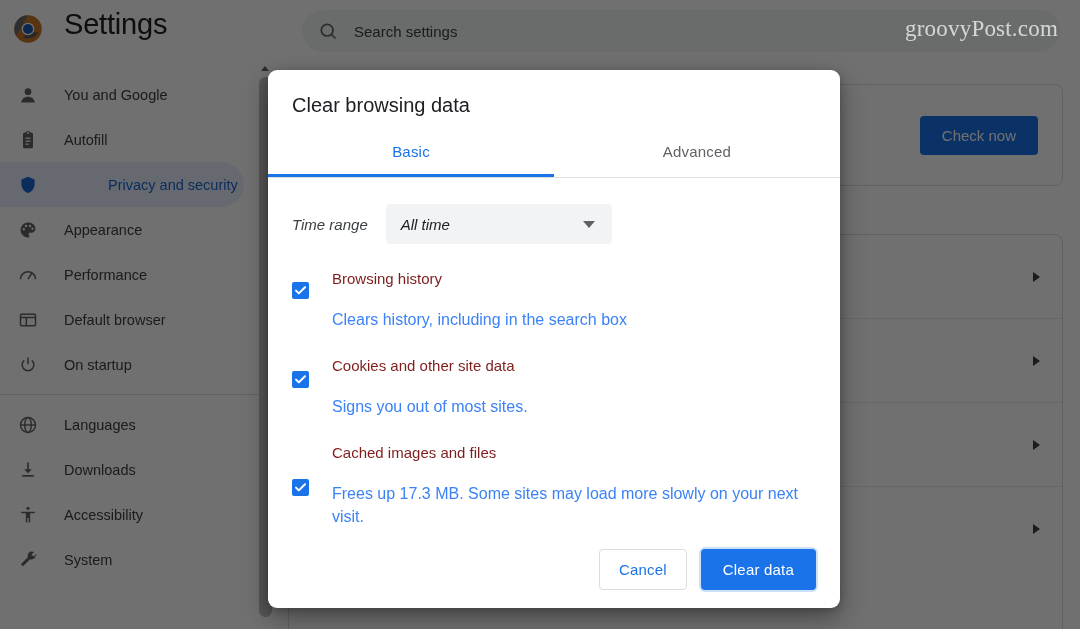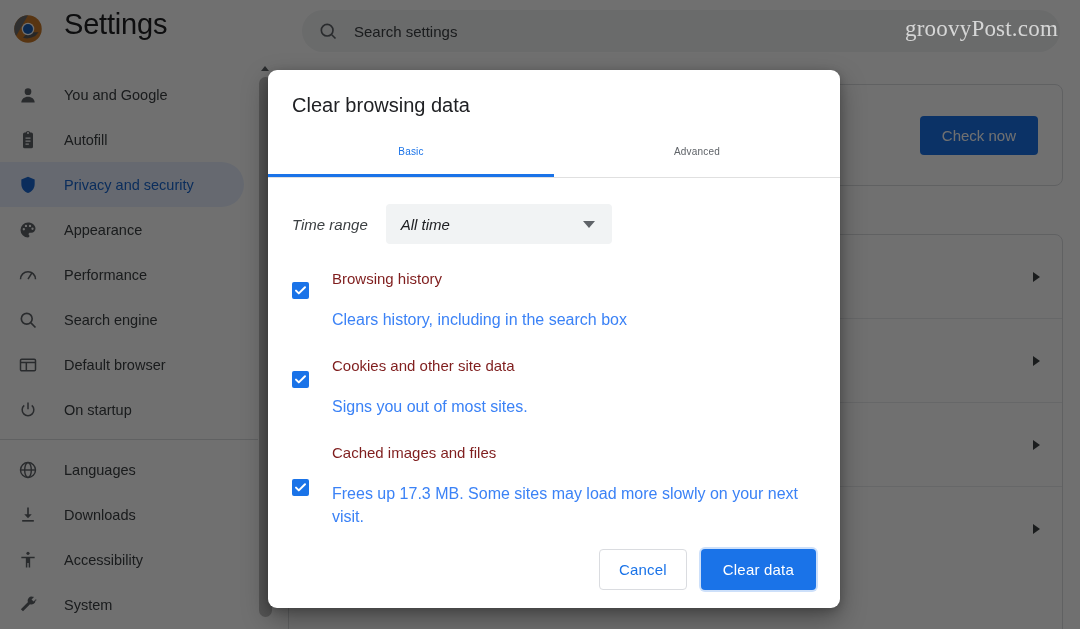--- a/index.html
+++ b/index.html
@@ -108,20 +108,21 @@
     color: #3c4043;
     font-size: 14.5px;
     border-radius: 0 23px 23px 0;
     margin-right: 14px;
   }
 
   .nav-item.active {
     background: #e8f0fe;
     color: #1967d2;
     font-weight: 500;
+    gap: 44px;
   }
 
   .nav-item .nav-icon {
     width: 20px;
     height: 20px;
     flex: 0 0 auto;
     margin-right: 26px;
     color: #5f6368;
   }
 
@@ -278,21 +279,21 @@
     position: relative;
     margin-top: 18px;
     height: 43px;
     display: flex;
     border-bottom: 1px solid #e0e0e0;
   }
 
   .tab {
     flex: 0 0 50%;
     text-align: center;
-    font-size: 10px;
+    font-size: 15px;
     font-weight: 500;
     color: #5f6368;
     line-height: 33px;
     letter-spacing: 0.2px;
   }
   .tab.active { color: #1a73e8; }
 
   .tab-underline {
     position: absolute;
     left: 0;
@@ -471,27 +472,20 @@
       </div>
 
       <div class="nav-item">
         <svg class="nav-icon" viewBox="0 0 24 24" fill="none" stroke="currentColor" stroke-width="1.8">
           <path d="M3 17a9 9 0 1 1 18 0"></path>
             <line x1="12" y1="17" x2="17" y2="9"></line>
         </svg>
         <span>Performance</span>
       </div>
 
-      <div class="nav-item">
-        <svg class="nav-icon" viewBox="0 0 24 24" fill="none" stroke="currentColor" stroke-width="2">
-          <circle cx="10.5" cy="10.5" r="6.5"></circle>
-            <line x1="15.5" y1="15.5" x2="21" y2="21"></line>
-        </svg>
-        <span>Search engine</span>
-      </div>
 
       <div class="nav-item">
         <svg class="nav-icon" viewBox="0 0 24 24" fill="none" stroke="currentColor" stroke-width="1.8">
           <rect x="3" y="5" width="18" height="14" rx="1.5"></rect>
             <line x1="3" y1="9" x2="21" y2="9"></line>
             <line x1="10" y1="9" x2="10" y2="19"></line>
         </svg>
         <span>Default browser</span>
       </div>
 

